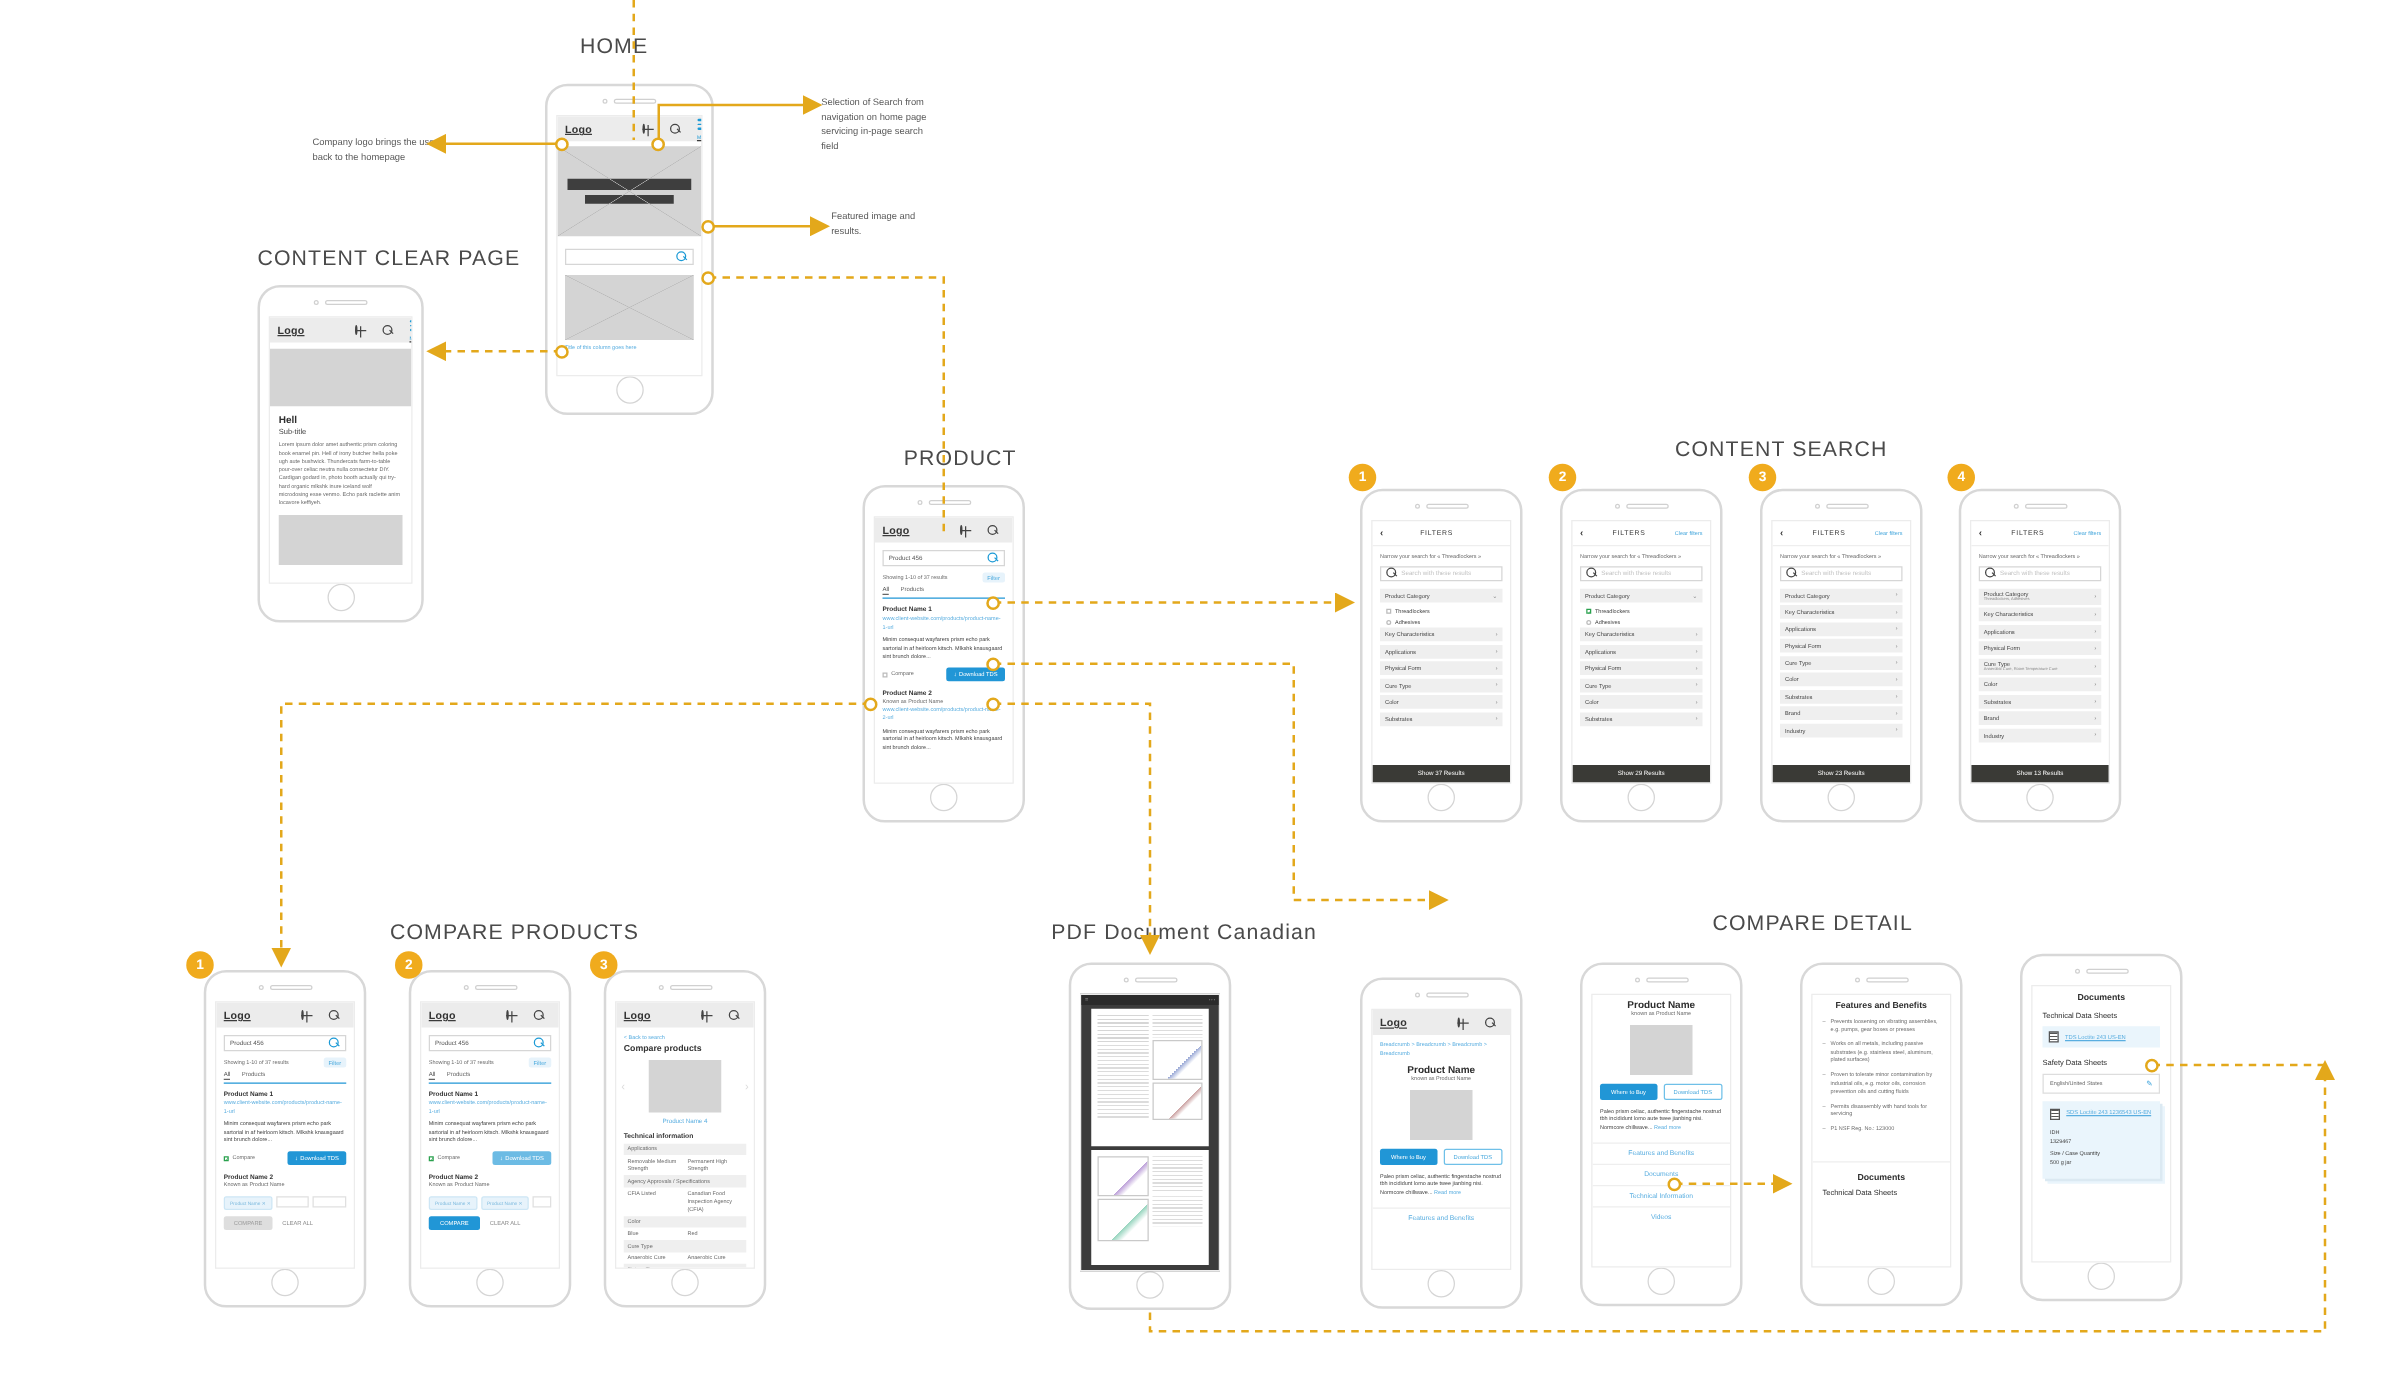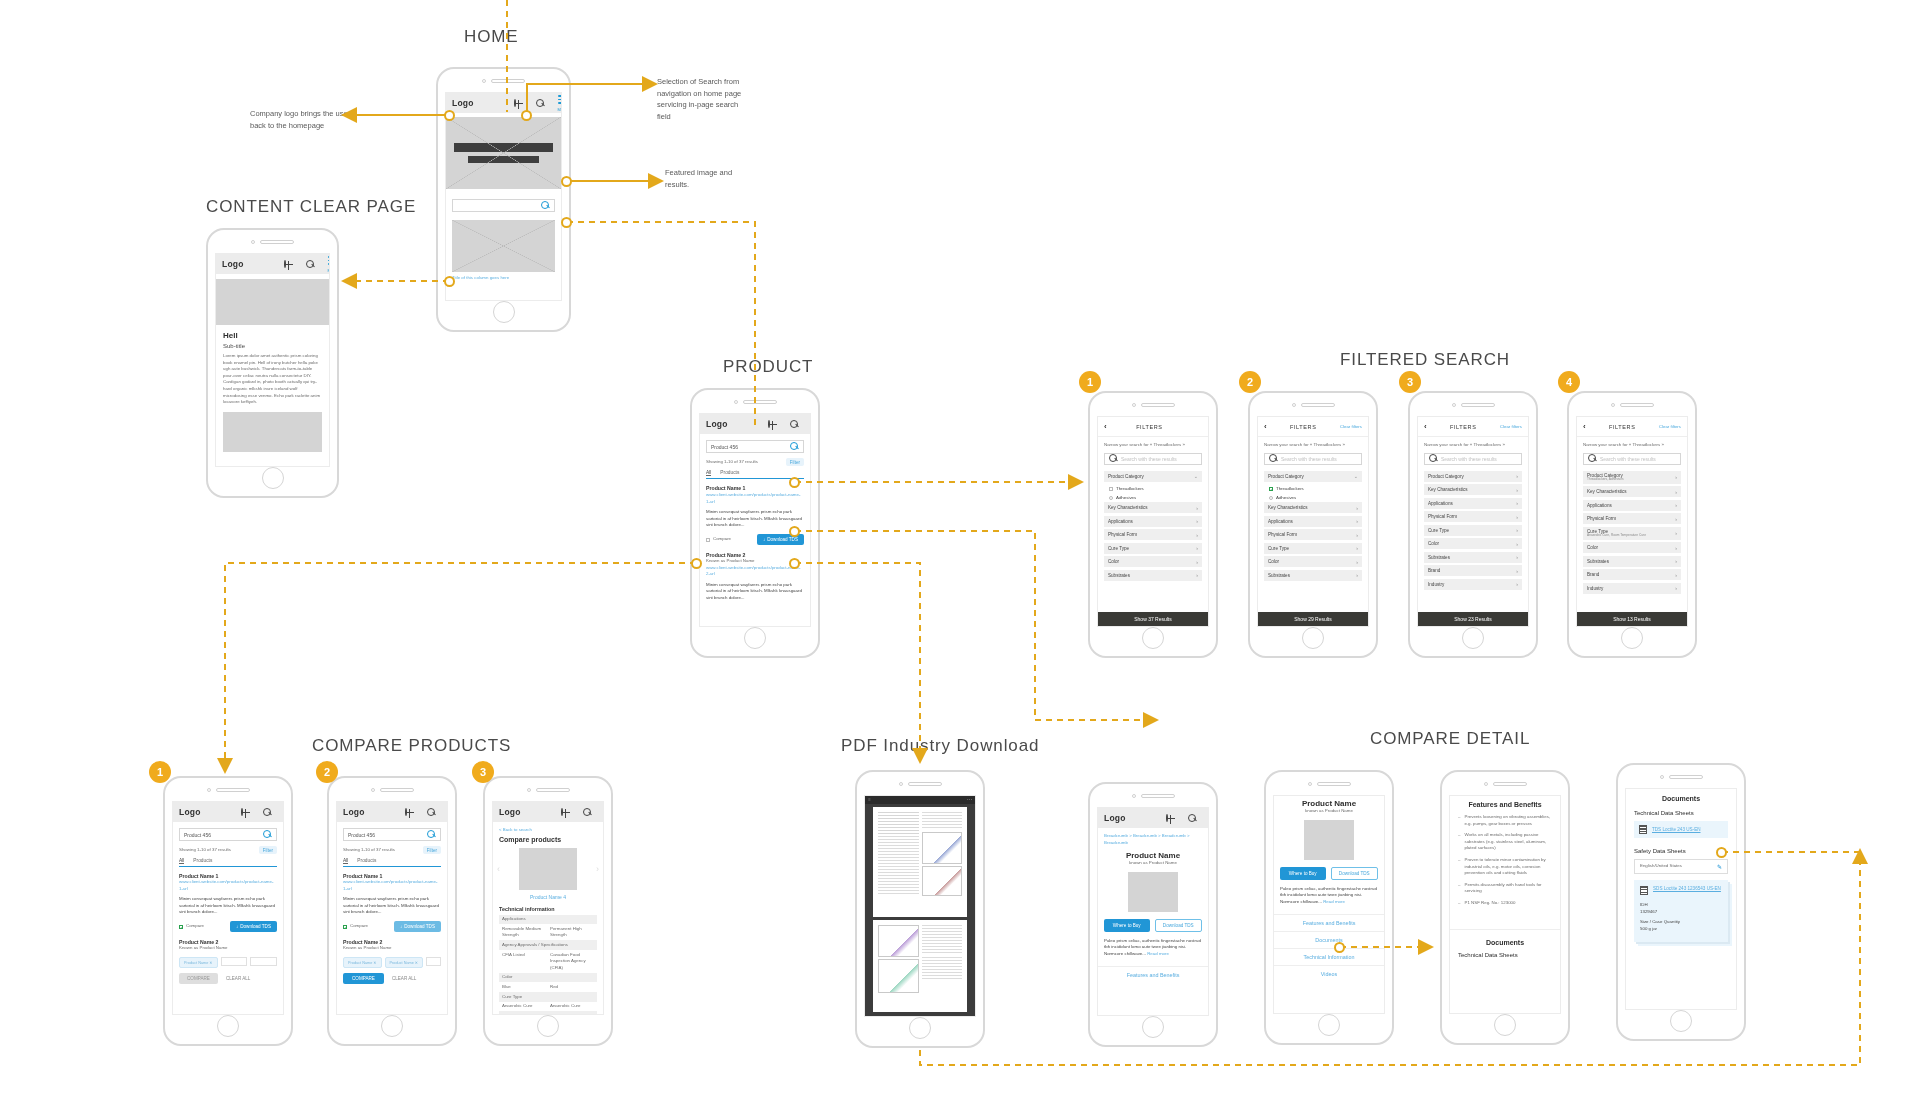--- a/index.html
+++ b/index.html
@@ -22,21 +22,21 @@
   .phone .speaker{ display:flex; align-items:center; gap:5px; margin-top:7px; height:10px;}
   .phone .speaker .cam{ width:4px;height:4px;border-radius:50%;border:1px solid #d0d0d0;}
   .phone .speaker .grill{ width:34px;height:4px;border-radius:2px;border:1px solid #d0d0d0;}
   .phone .home{ width:22px;height:22px;border-radius:50%;border:1.5px solid #d5d5d5;
                 margin-top:auto; margin-bottom:7px; flex:none;}
   .screen{ width:calc(100% - 14px); flex:1; overflow:hidden; position:relative;
            background:#fff; border:1px solid #ececec; }
 
   
   .apphdr{ display:flex; align-items:center; background:#ececec; padding:0 6px;
-           height:20px; gap:20px; }
+           height:20px; gap:20px;text-decoration:underline; }
   .apphdr .logo{ font-weight:700; font-size:8.5px; color:#333; letter-spacing:.2px;}
   .apphdr .sp{ flex:1; }
   .icon-globe{ width:8px;height:8px;border-radius:50%;border:1.1px solid #444;position:relative;}
   .icon-globe:before{content:"";position:absolute;left:-0.5px;top:3px;width:9px;height:1px;background:#444;}
   .icon-globe:after{content:"";position:absolute;left:3px;top:-0.5px;width:1px;height:9px;background:#444;}
   .icon-search{ width:9px;height:9px;position:relative;}
   .icon-search:before{content:"";position:absolute;width:6px;height:6px;border:1.2px solid #444;border-radius:50%;}
   .icon-search:after{content:"";position:absolute;left:5px;top:5px;width:4px;height:1.2px;background:#444;transform:rotate(45deg);}
   .icon-search.blue:before{border-color:#1b9ad6;}
   .icon-search.blue:after{background:#1b9ad6;}
@@ -128,23 +128,23 @@
 
     <path d="M1340,947 L1430,947" stroke-dasharray="6 5" marker-end="url(#ar)"></path>
 
     <path d="M1722,852 L1860,852" stroke-dasharray="6 5"></path>
   </g>
 </svg>
 
 <div class="sec-title" style="left:464px; top:27px;">HOME</div>
 <div class="sec-title" style="left:206px; top:197px;">CONTENT CLEAR PAGE</div>
 <div class="sec-title" style="left:723px; top:357px;">PRODUCT</div>
-<div class="sec-title" style="left:1340px; top:350px;">FILTERED SEARCH</div>
+<div class="sec-title" style="left:1340px; top:350px;">CONTENT SEARCH</div>
 <div class="sec-title" style="left:312px; top:736px;">COMPARE PRODUCTS</div>
-<div class="sec-title" style="left:841px; top:736px;">PDF Industry Download</div>
+<div class="sec-title" style="left:841px; top:736px;">PDF Document Canadian</div>
 <div class="sec-title" style="left:1370px; top:729px;">COMPARE DETAIL</div>
 
 <div class="anno" style="left:250px; top:108px; width:105px;">Company logo brings the user back to the homepage</div>
 <div class="anno" style="left:657px; top:76px; width:95px;">Selection of Search from navigation on home page servicing in-page search field</div>
 <div class="anno" style="left:665px; top:167px; width:80px;">Featured image and results.</div>
 
 <div class="phone" style="left:436px; top:67px; width:135px; height:265px;">
   <div class="speaker">
         <div class="cam"></div>
         <div class="grill"></div>

